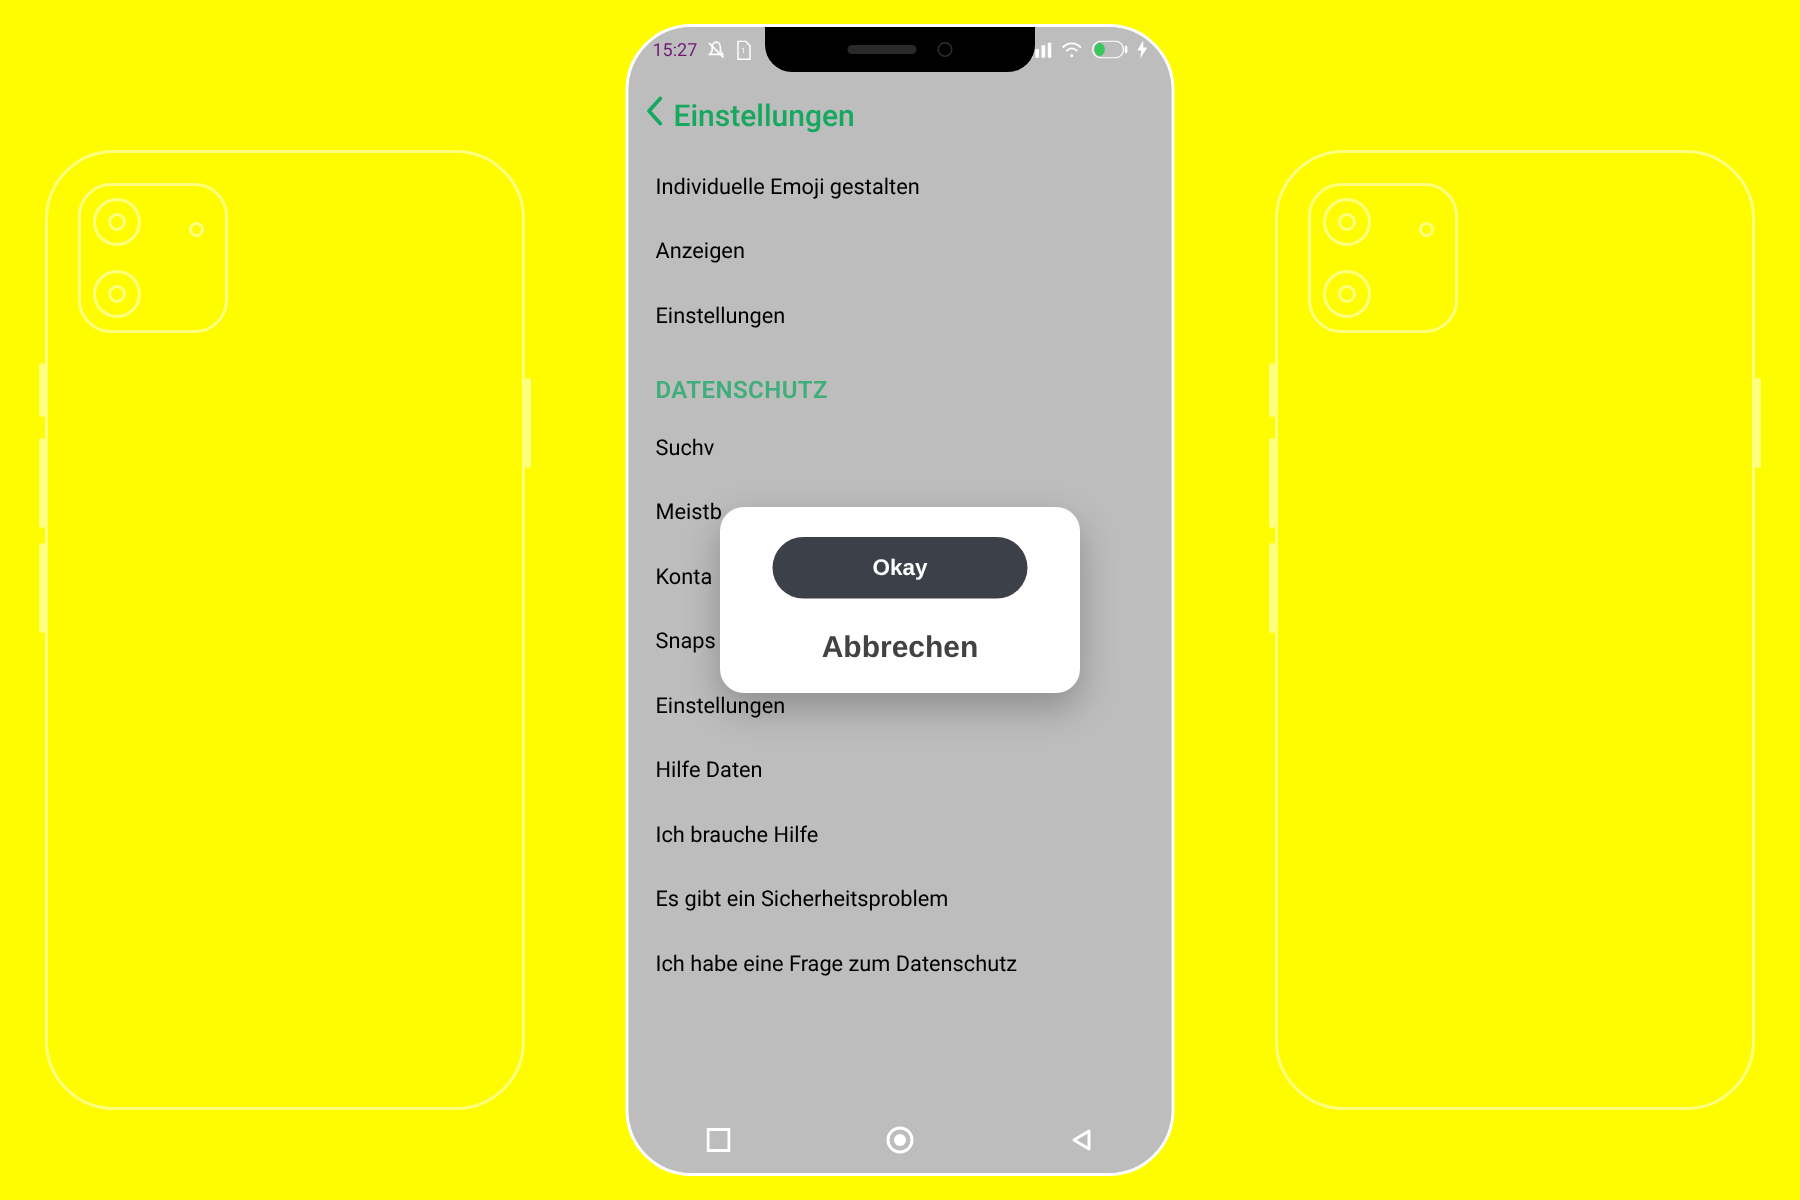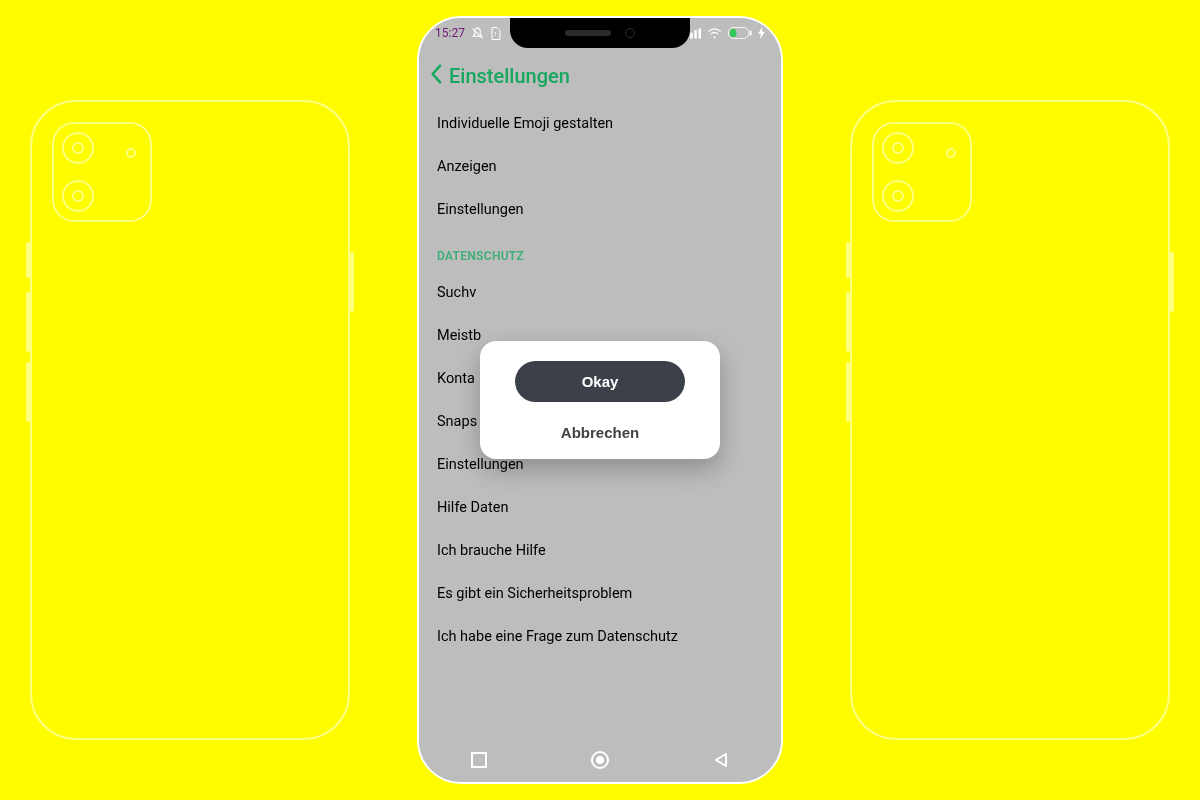--- a/index.html
+++ b/index.html
@@ -115,21 +115,21 @@
   .header .back { font-size: 22px; line-height: 1; }
 
   .list { padding: 0 0 20px 0; }
   .row {
     padding: 13px 18px;
     font-size: 14.5px;
     color: #000000;
   }
   .section-title {
     padding: 18px 18px 8px 18px;
-    font-size: 12px;
+    font-size: 16px;
     letter-spacing: .3px;
     color: #3fae7a;
     font-weight: 600;
   }
 
   
   .modal-scrim {
     position: absolute; inset: 0;
     display: flex; align-items: center; justify-content: center;
     z-index: 10;
@@ -160,21 +160,21 @@
     font-size: 15px;
     font-weight: 700;
     cursor: pointer;
   }
   .modal .btn-secondary {
     display: block;
     width: 100%;
     background: transparent;
     border: none;
     color: #424242;
-    font-size: 15px;
+    font-size: 20px;
     font-weight: 700;
     padding: 6px 0 2px 0;
     cursor: pointer;
   }
 
   
   .navbar {
     position: absolute; bottom: 0; left: 0; right: 0;
     height: 44px;
     display: flex; align-items: center; justify-content: space-around;

